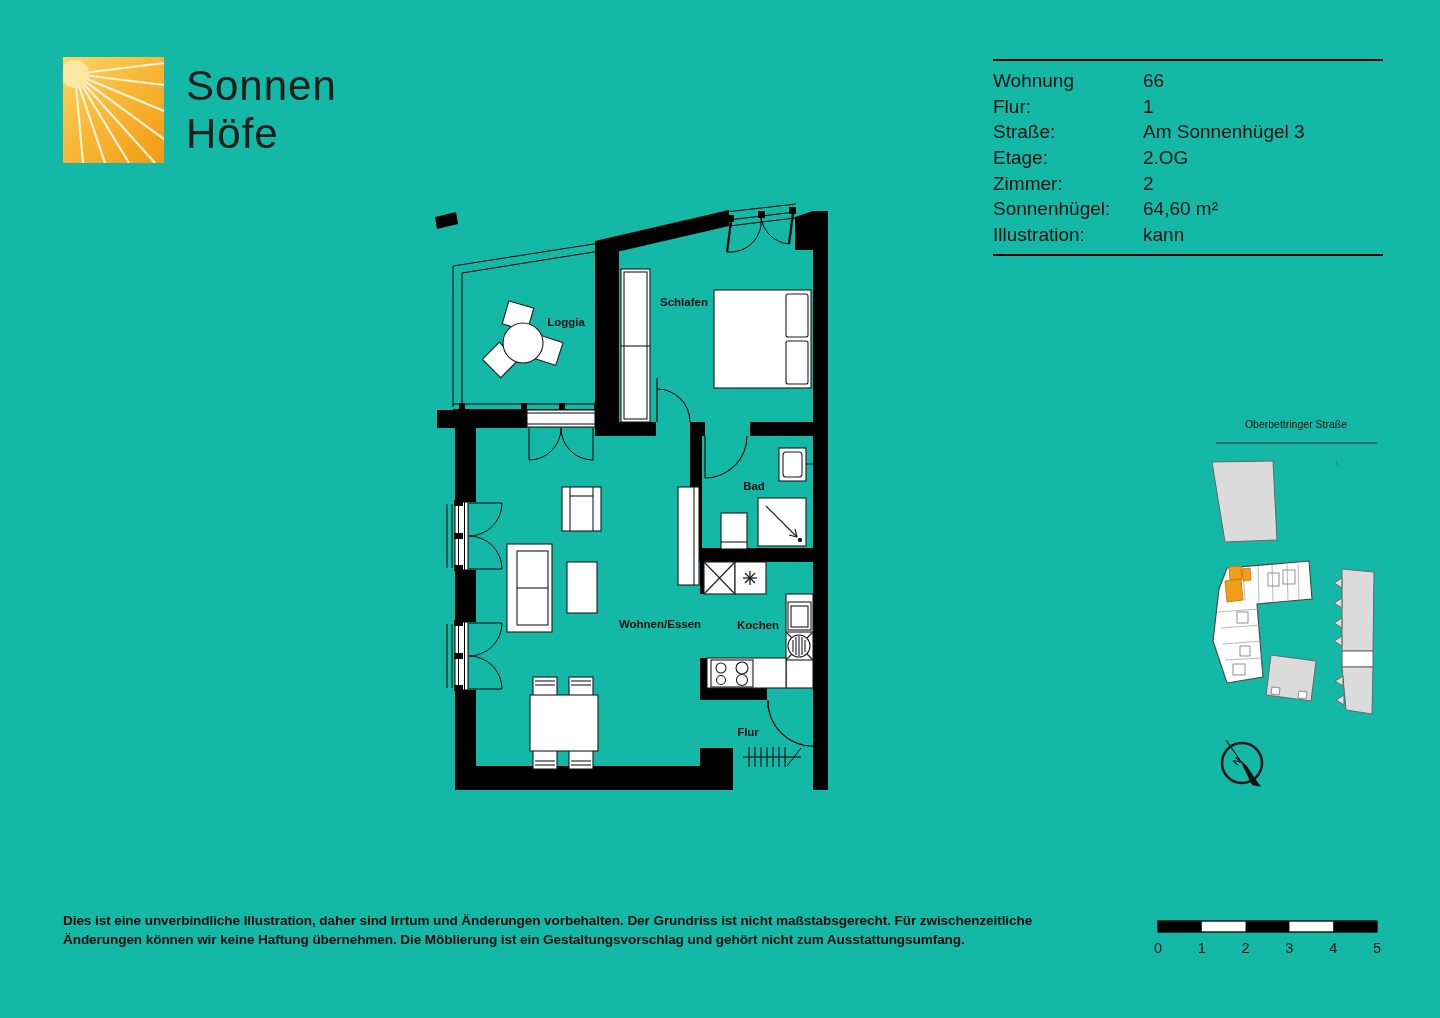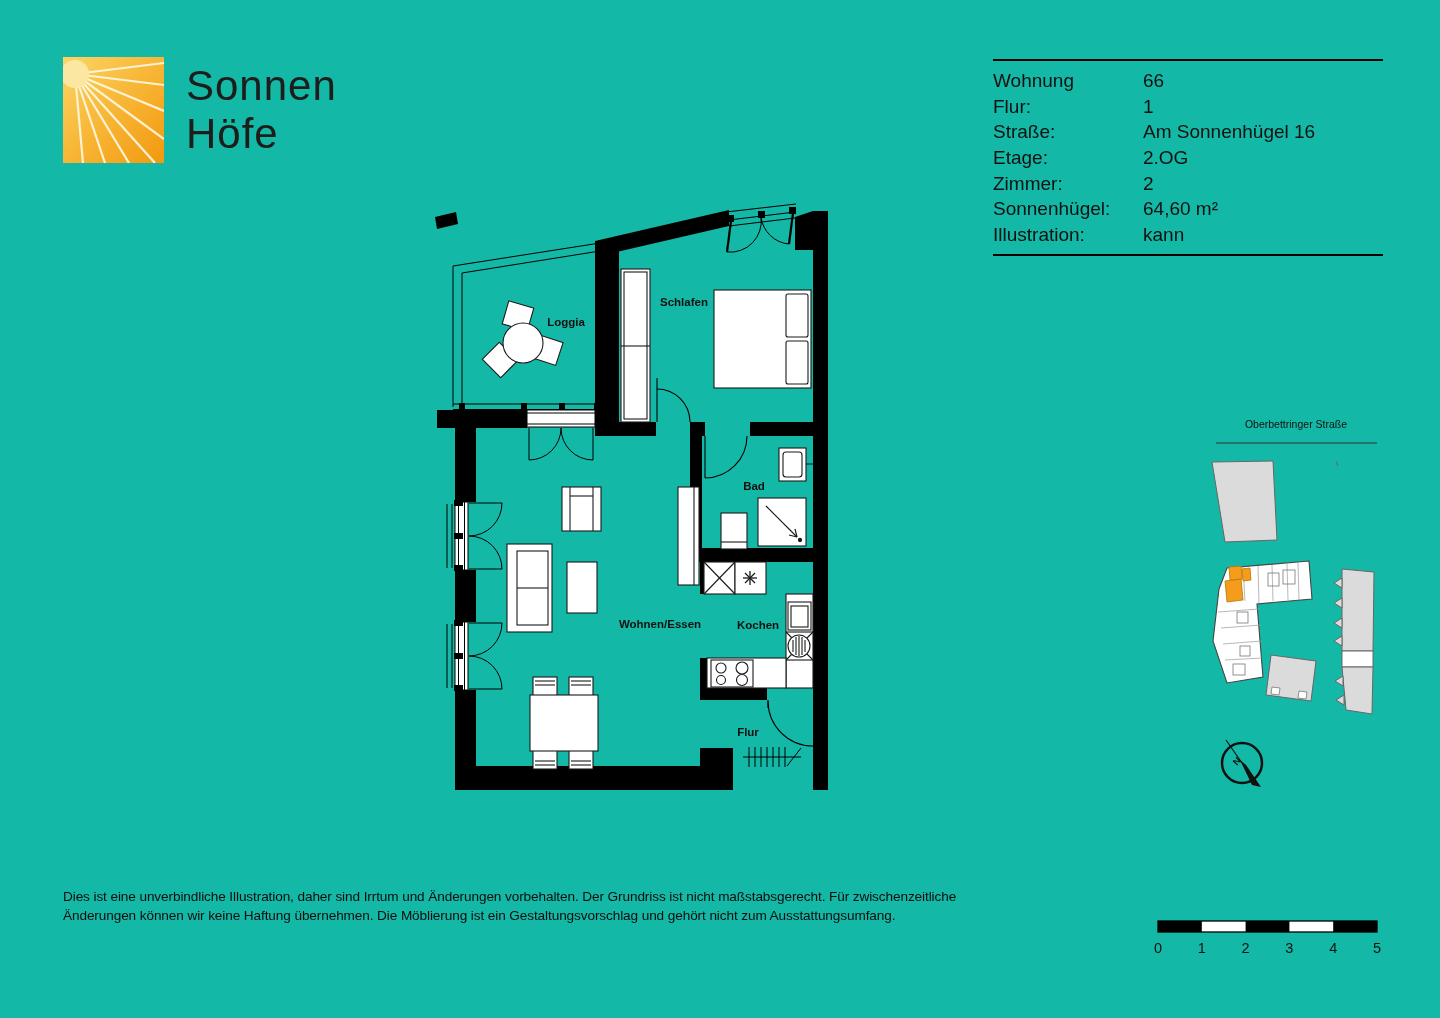--- a/index.html
+++ b/index.html
@@ -9,21 +9,21 @@
   
   #logo-square{left:63px;top:57px;width:101px;height:106px;}
   #logo-text{left:186px;top:62px;font-size:42px;line-height:48px;color:#1d1d1b;letter-spacing:1px;}
   
   #info-table{left:993px;top:59px;width:390px;border-top:2.5px solid #000;border-bottom:2.5px solid #000;
               padding:7px 0 6px 0;}
   .info-row{display:flex;height:25.7px;line-height:25.7px;font-size:19px;}
   .info-label{width:150px;}
   .info-value{flex:1;}
   
-  #disclaimer{left:63px;top:888px;width:980px;font-size:13.6px;line-height:18.8px;letter-spacing:-0.1px;color:#0d0d0d;}
+  #disclaimer{left:63px;top:912px;width:980px;font-size:13.6px;line-height:18.8px;letter-spacing:-0.1px;color:#0d0d0d;font-weight:bold;}
   svg text{font-family:"Liberation Sans",sans-serif;}
   .room-label{font-size:11.5px;font-weight:bold;fill:#111;}
 </style>
 </head>
 <body>
 
 <div id="page">
 
   <div class="abs" id="logo-square">
     <svg width="101" height="106" viewBox="0 0 101 106">
@@ -57,21 +57,21 @@
     <div class="info-row">
       <div class="info-label">Wohnung</div>
       <div class="info-value">66</div>
     </div>
     <div class="info-row">
       <div class="info-label">Flur:</div>
       <div class="info-value">1</div>
     </div>
     <div class="info-row">
       <div class="info-label">Straße:</div>
-      <div class="info-value">Am Sonnenhügel 16</div>
+      <div class="info-value">Am Sonnenhügel 3</div>
     </div>
     <div class="info-row">
       <div class="info-label">Etage:</div>
       <div class="info-value">2.OG</div>
     </div>
     <div class="info-row">
       <div class="info-label">Zimmer:</div>
       <div class="info-value">2</div>
     </div>
     <div class="info-row">

